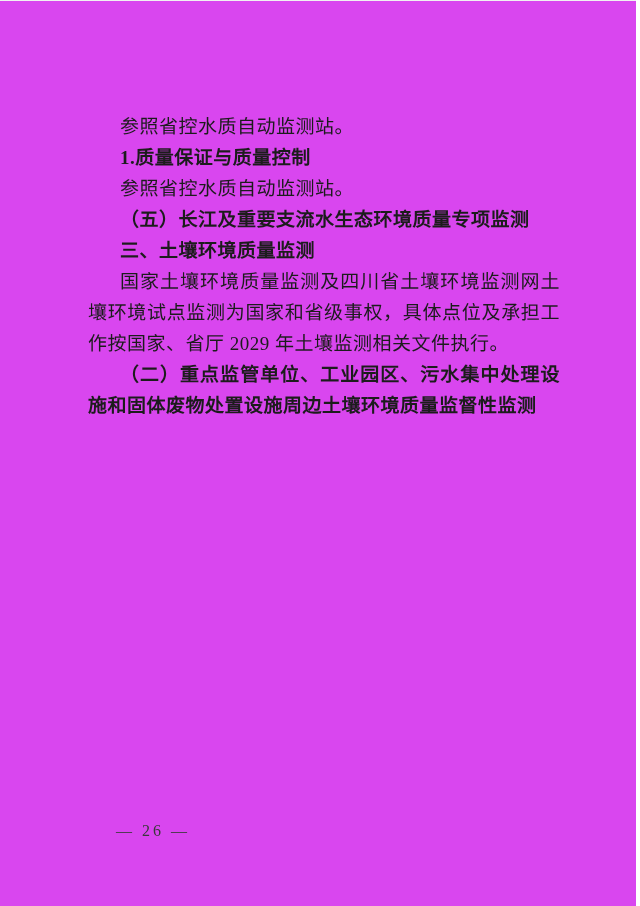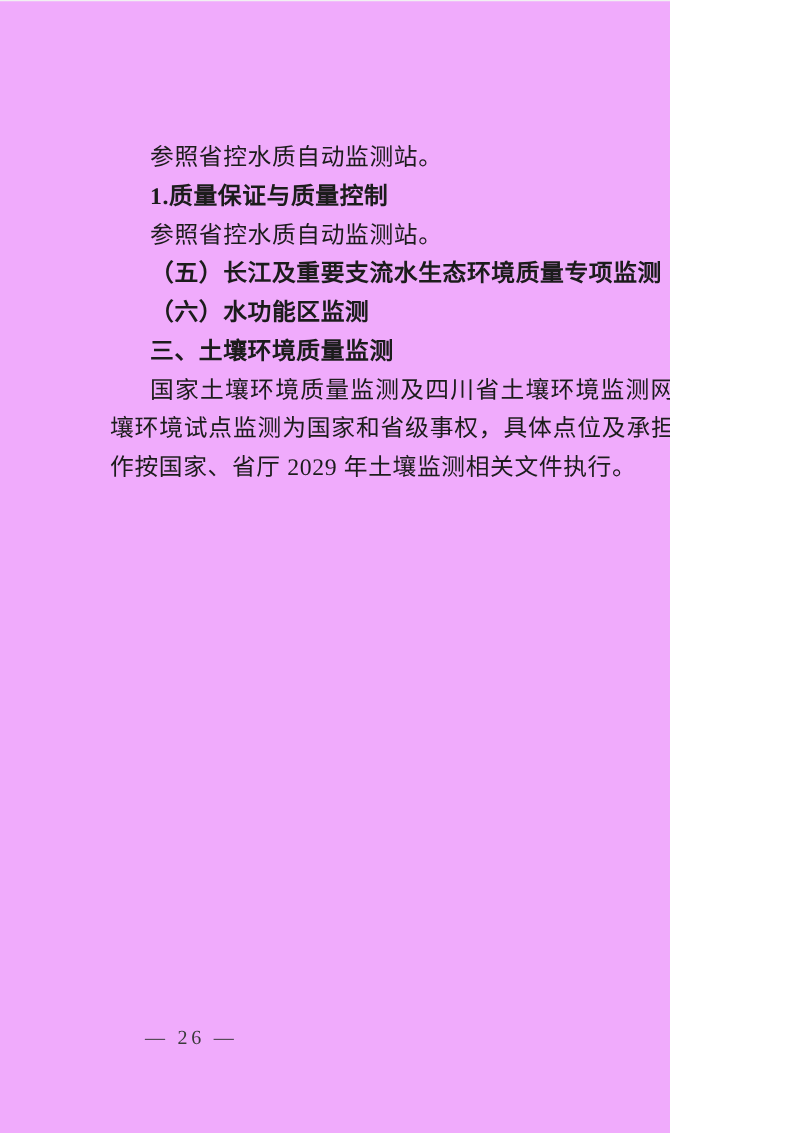--- a/index.html
+++ b/index.html
@@ -2,23 +2,23 @@
 <html lang="zh-CN"><head>
 <meta charset="utf-8">
 <style>
   html, body {
     margin: 0;
     padding: 0;
     background: #ffffff;
   }
   .page {
     position: relative;
-    width: 536px;
+    width: 636px;
     height: 906px;
-    background: #f0abfc;
+    background: #d946ef;
     overflow: hidden;
     border-top: 1px solid #f1f1f1;
     font-family: "Liberation Serif", "DejaVu Serif", serif;
   }
   .content {
     position: absolute;
     left: 88px;
     top: 110px;
     width: 472px;
   }
@@ -50,18 +50,18 @@
 </style>
 </head>
 <body>
 
 <div class="page">
   <div class="content">
     <p class="body">参照省控水质自动监测站。</p>
     <p class="heading">1.质量保证与质量控制</p>
     <p class="body">参照省控水质自动监测站。</p>
     <p class="heading">（五）长江及重要支流水生态环境质量专项监测</p>
-    <p class="heading">（六）水功能区监测</p>
     <p class="heading">三、土壤环境质量监测</p>
     <p class="body">国家土壤环境质量监测及四川省土壤环境监测网土壤环境试点监测为国家和省级事权，具体点位及承担工作按国家、省厅 2029 年土壤监测相关文件执行。</p>
+    <p class="heading">（二）重点监管单位、工业园区、污水集中处理设施和固体废物处置设施周边土壤环境质量监督性监测</p>
   </div>
   <div class="page-number">— 26 —</div>
 </div>
 
 </body></html>

